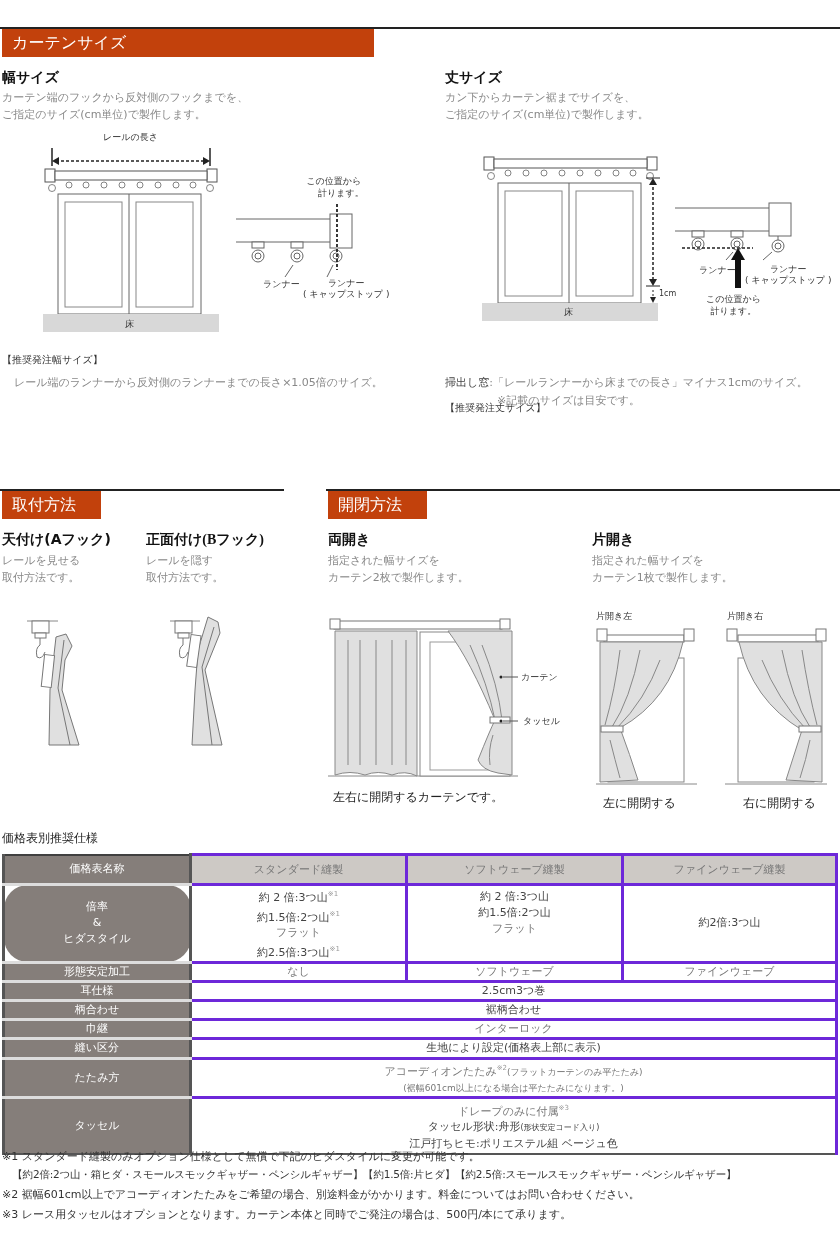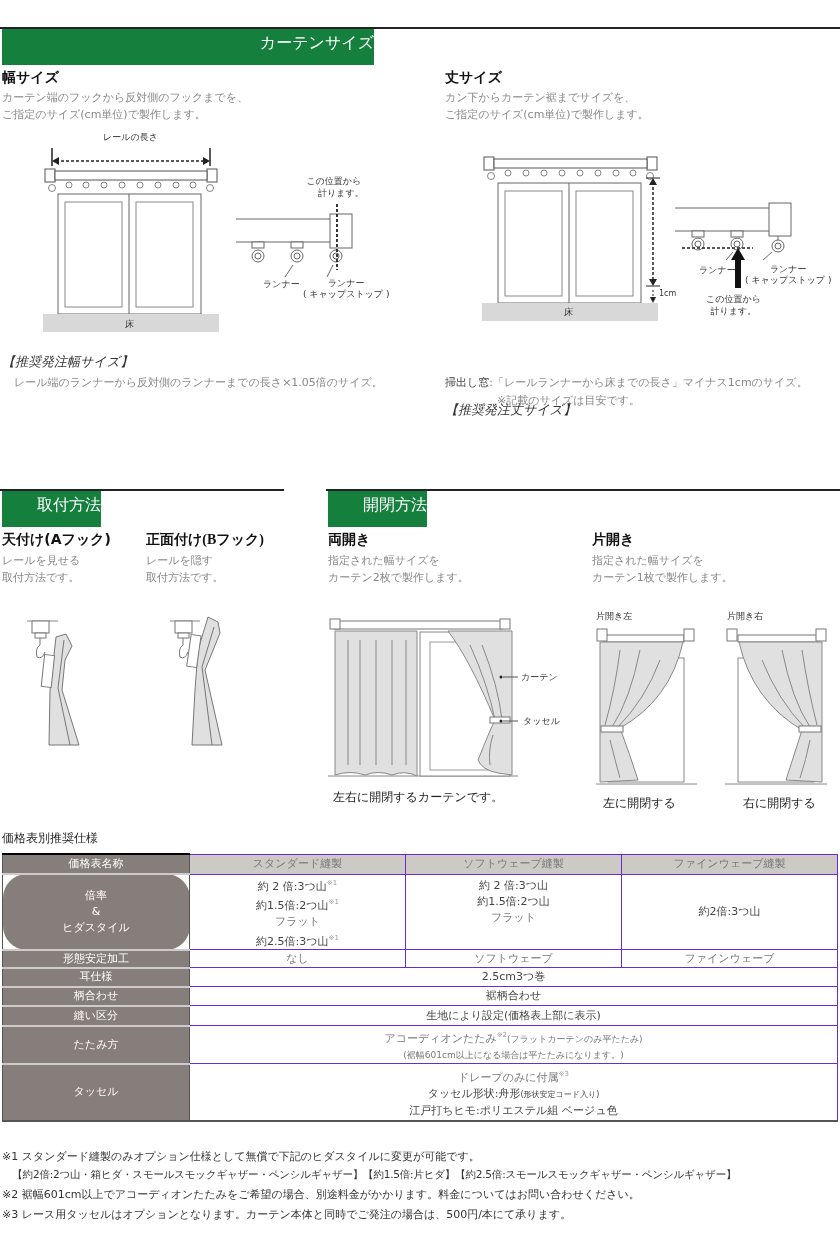--- a/index.html
+++ b/index.html
@@ -1,30 +1,30 @@
 <!DOCTYPE html>
 <html><head>
 <meta charset="utf-8">
 <style>
   * { box-sizing: border-box; margin: 0; padding: 0; }
   body { width: 840px; height: 1260px; background: #fff; font-family: "DejaVu Sans", "Liberation Sans", sans-serif; color: #222; position: relative; overflow: hidden; }
   .rule { position: absolute; height: 2px; background: #222; }
-  .band { position: absolute; background: #15803d; color: #fff; font-size: 16px; padding-left: 10px; line-height: 28px; height: 36px; text-align: right; }
+  .band { position: absolute; background: #c2410c; color: #fff; font-size: 16px; padding-left: 10px; line-height: 28px; height: 28px; }
   .h2 { position: absolute; font-size: 14px; font-weight: bold; color: #111; }
   .desc { position: absolute; font-size: 11px; color: #888; line-height: 17px; white-space: nowrap; }
   .small { position: absolute; font-size: 9px; color: #333; white-space: nowrap; }
-  .note-head { position: absolute; font-size: 13px; color: #333; font-style: italic; }
+  .note-head { position: absolute; font-size: 10px; color: #333; }
   .note-body { position: absolute; font-size: 11px; color: #888; line-height: 18px; white-space: nowrap; }
   .note-body .k { color: #444; margin-top: 20px; }
   svg { position: absolute; overflow: visible; }
   .cap { position: absolute; font-size: 12px; color: #222; white-space: nowrap; }
   
   .tbl-title { position: absolute; left: 2px; top: 830px; font-size: 12px; color: #222; }
   table.spec { position: absolute; left: 2px; top: 853px; width: 836px; border-collapse: collapse; font-size: 11px; }
-  table.spec td { border: 1px solid #6d28d9; text-align: center; vertical-align: middle; color: #777; line-height: 16px; }
+  table.spec td { border: 3px solid #6d28d9; text-align: center; vertical-align: middle; color: #777; line-height: 16px; }
   table.spec td.lab { background: #857e7a; color: #fff; width: 187px; border-color: #ddd #555 #ddd #555; border-top: 2px solid #ccc; }
   table.spec tr.hd td.colh { background: #cdc9c5; color: #777; height: 20px; }
   table.spec td .dark { color: #444; }
   table.spec sup { font-size: 7px; color: #999; }
   .foot { position: absolute; left: 2px; font-size: 11px; color: #333; white-space: nowrap; }
 </style>
 </head>
 <body>
 
 <div class="rule" style="left:0;top:27px;width:840px;"></div>
@@ -274,21 +274,21 @@
 <div class="small" style="left:596px;top:610px;">片開き左</div>
 <div class="small" style="left:727px;top:610px;">片開き右</div>
 <div class="cap" style="left:333px;top:789px;">左右に開閉するカーテンです。</div>
 <div class="cap" style="left:603px;top:795px;">左に開閉する</div>
 <div class="cap" style="left:743px;top:795px;">右に開閉する</div>
 
 <div class="tbl-title">価格表別推奨仕様</div>
 <table class="spec">
   <tbody>
       <tr class="hd">
-    <td class="lab" style="height:20px;border-top:2px solid #000000;">価格表名称</td>
+    <td class="lab" style="height:30px;border-top:2px solid #404040;">価格表名称</td>
     <td class="colh" style="width:216px;">スタンダード縫製</td>
     <td class="colh" style="width:216px;">ソフトウェーブ縫製</td>
     <td class="colh">ファインウェーブ縫製</td>
   </tr>
   <tr>
     <td class="lab" style="height:75px;border-radius:24px;">
       <div>倍率</div>
       <div>&amp;</div>
       <div>ヒダスタイル</div>
     </td>
@@ -313,20 +313,24 @@
   </tr>
   <tr>
     <td class="lab" style="height:19px;">耳仕様</td>
     <td colspan="3" class="dark" style="color:#444;">2.5cm3つ巻</td>
   </tr>
   <tr>
     <td class="lab" style="height:19px;">柄合わせ</td>
     <td colspan="3" style="color:#444;">裾柄合わせ</td>
   </tr>
   <tr>
+    <td class="lab" style="height:19px;">巾継</td>
+    <td colspan="3">インターロック</td>
+  </tr>
+  <tr>
     <td class="lab" style="height:20px;">縫い区分</td>
     <td colspan="3" style="color:#444;">生地により設定(価格表上部に表示)</td>
   </tr>
   <tr>
     <td class="lab" style="height:38px;">たたみ方</td>
     <td colspan="3">
       <div><span>アコーディオンたたみ</span><sup>※2</sup><span style="font-size:9px;">(フラットカーテンのみ平たたみ)</span></div>
       <div style="font-size:9px;">(裾幅601cm以上になる場合は平たたみになります。)</div>
     </td>
   </tr>

